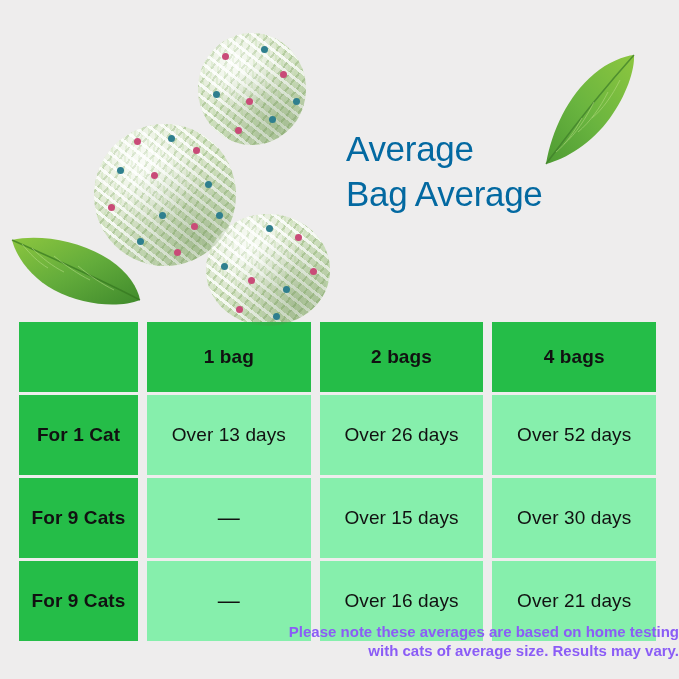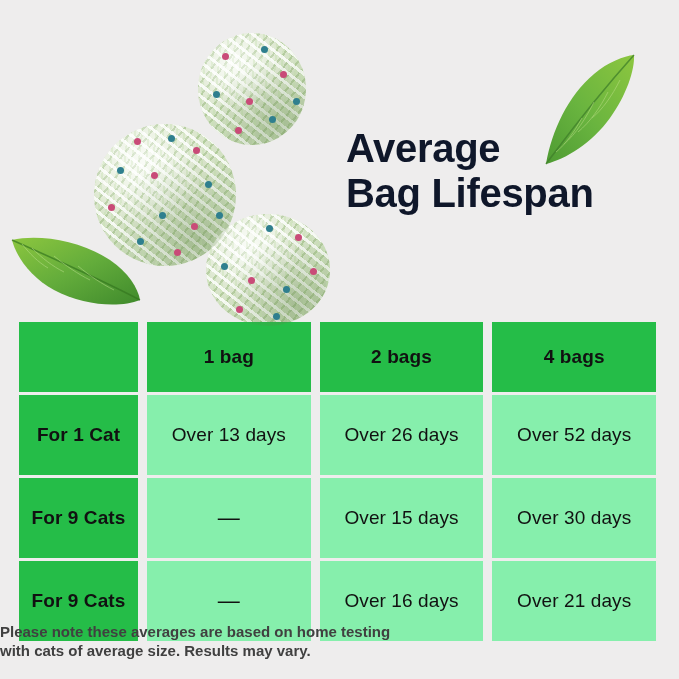--- a/index.html
+++ b/index.html
@@ -22,24 +22,24 @@
   }
 
   
   .title-block {
     position: absolute;
     left: 346px;
     top: 126px;
     width: 300px;
   }
   .title-line {
-    font-size: 40px;
-    font-weight: bold;
+    font-size: 35px;
+    font-weight: normal;
     line-height: 45px;
-    color: #0f172a;
+    color: #0369a1;
     letter-spacing: -0.3px;
     white-space: nowrap;
   }
 
   
   .leaf {
     position: absolute;
   }
   .leaf svg { display: block; }
 
@@ -149,22 +149,22 @@
   .cell-value.dash {
     font-size: 22px;
   }
 
   
   .footnote {
     position: absolute;
     left: 0;
     right: 0;
     top: 622px;
-    text-align: left;
-    color: #404040;
+    text-align: right;
+    color: #8b5cf6;
   }
   .footnote div {
     font-size: 15px;
     font-weight: bold;
     line-height: 19px;
   }
 </style>
 </head>
 <body>
 
@@ -245,21 +245,21 @@
         <path d="M24 26 C 34 36, 44 44, 56 50"></path>
         <path d="M46 34 C 58 44, 70 52, 82 58"></path>
         <path d="M70 44 C 82 54, 94 62, 106 68"></path>
         <path d="M14 22 C 22 32, 30 40, 40 46"></path>
       </g>
     </svg>
   </div>
 
   <div class="title-block">
     <div class="title-line">Average</div>
-    <div class="title-line">Bag Lifespan</div>
+    <div class="title-line">Bag Average</div>
   </div>
 
   <div class="table">
 
     <div class="trow head-row">
       <div class="cell c1 green">
         <span class="head-label"></span>
       </div>
       <div class="cell c2 green">
         <span class="head-label">1 bag</span>

